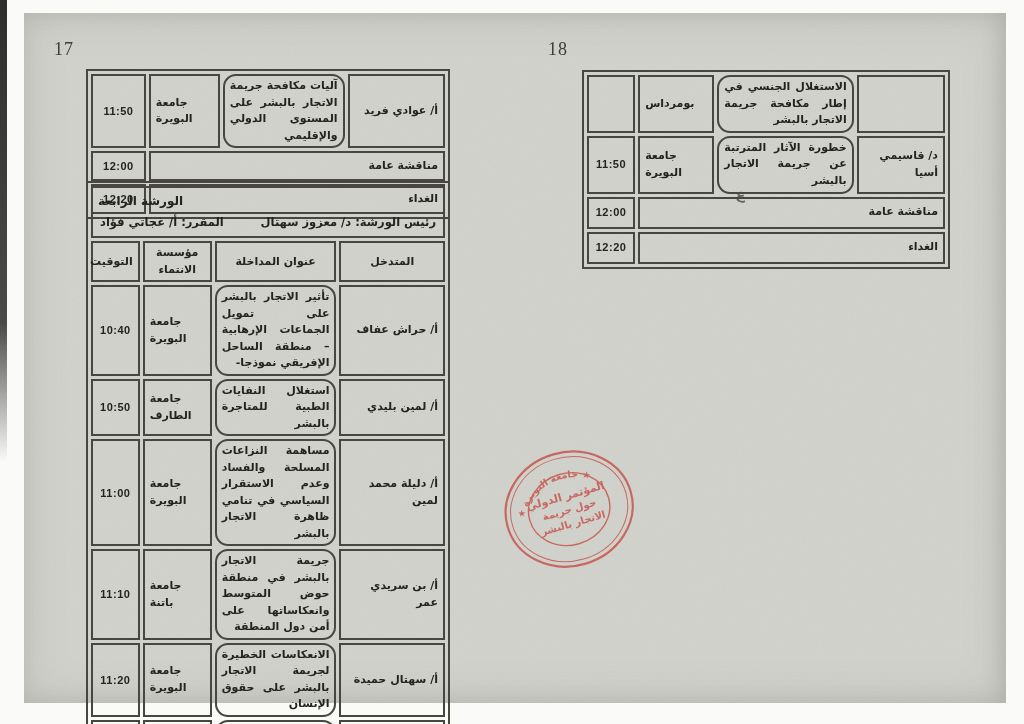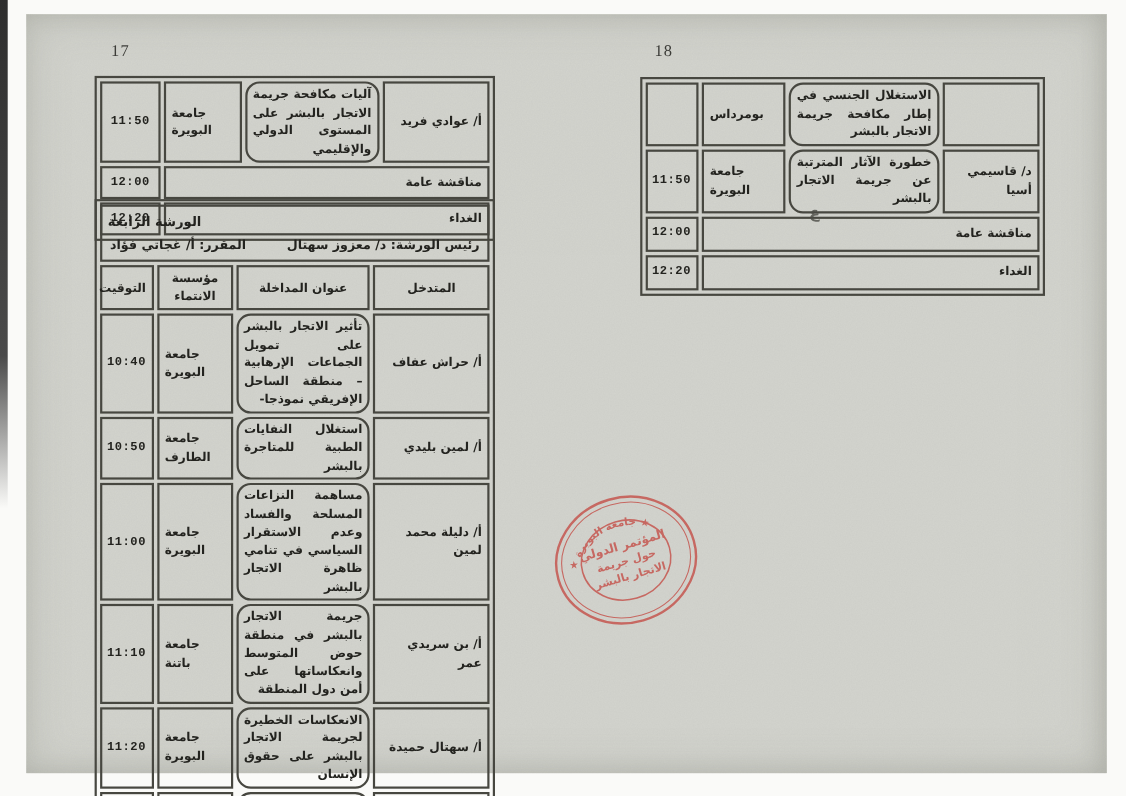--- a/index.html
+++ b/index.html
@@ -13,38 +13,38 @@
     background:linear-gradient(#2e2e2e,#4a4a4a 70%,rgba(90,90,90,0));
   }
   .paper{
     position:absolute;left:24px;top:13px;width:982px;height:690px;
     background:#d3d4ce;
     box-shadow:inset 0 0 40px rgba(120,122,112,.25), inset -6px 0 18px rgba(110,112,102,.18);
   }
   .noise-svg{position:absolute;left:0;top:0;width:100%;height:100%;pointer-events:none;}
   .pagenum{
     position:absolute;font-family:"Liberation Serif","DejaVu Serif",serif;
-    font-size:15px;color:#3c3c38;letter-spacing:1px;margin-left:47px;
+    font-size:18px;color:#3c3c38;letter-spacing:1px;
   }
   .pn-left{left:30px;top:26px;}
   .pn-right{left:524px;top:26px;}
 
   table.doc{
     position:absolute;direction:rtl;table-layout:fixed;
     border-collapse:separate;border-spacing:3px;
     border:2px solid #474740;
     color:#23231f;
   }
   table.doc td{
     border:2px solid #474740;
     padding:2px 5px;vertical-align:middle;
     font-size:11px;font-weight:bold;line-height:1.5;
   }
   td.time{
-    font-family:Liberation Mono, monospace;
+    font-family:Liberation Sans, sans-serif;
     font-size:17px;font-weight:600;text-align:center;letter-spacing:.5px;
   }
   td.inst{text-align:left;}
   td.ttl{text-align:justify;border-radius:13px;}
   td.spk{text-align:right;padding-right:8px;margin-top:16px;}
   td.act{text-align:right;}
   td.headcell{text-align:center;font-size:11px;}
 
   .sess-left{left:62px;top:56px;width:364px;}
   .sess-right{left:558px;top:57px;width:368px;}

